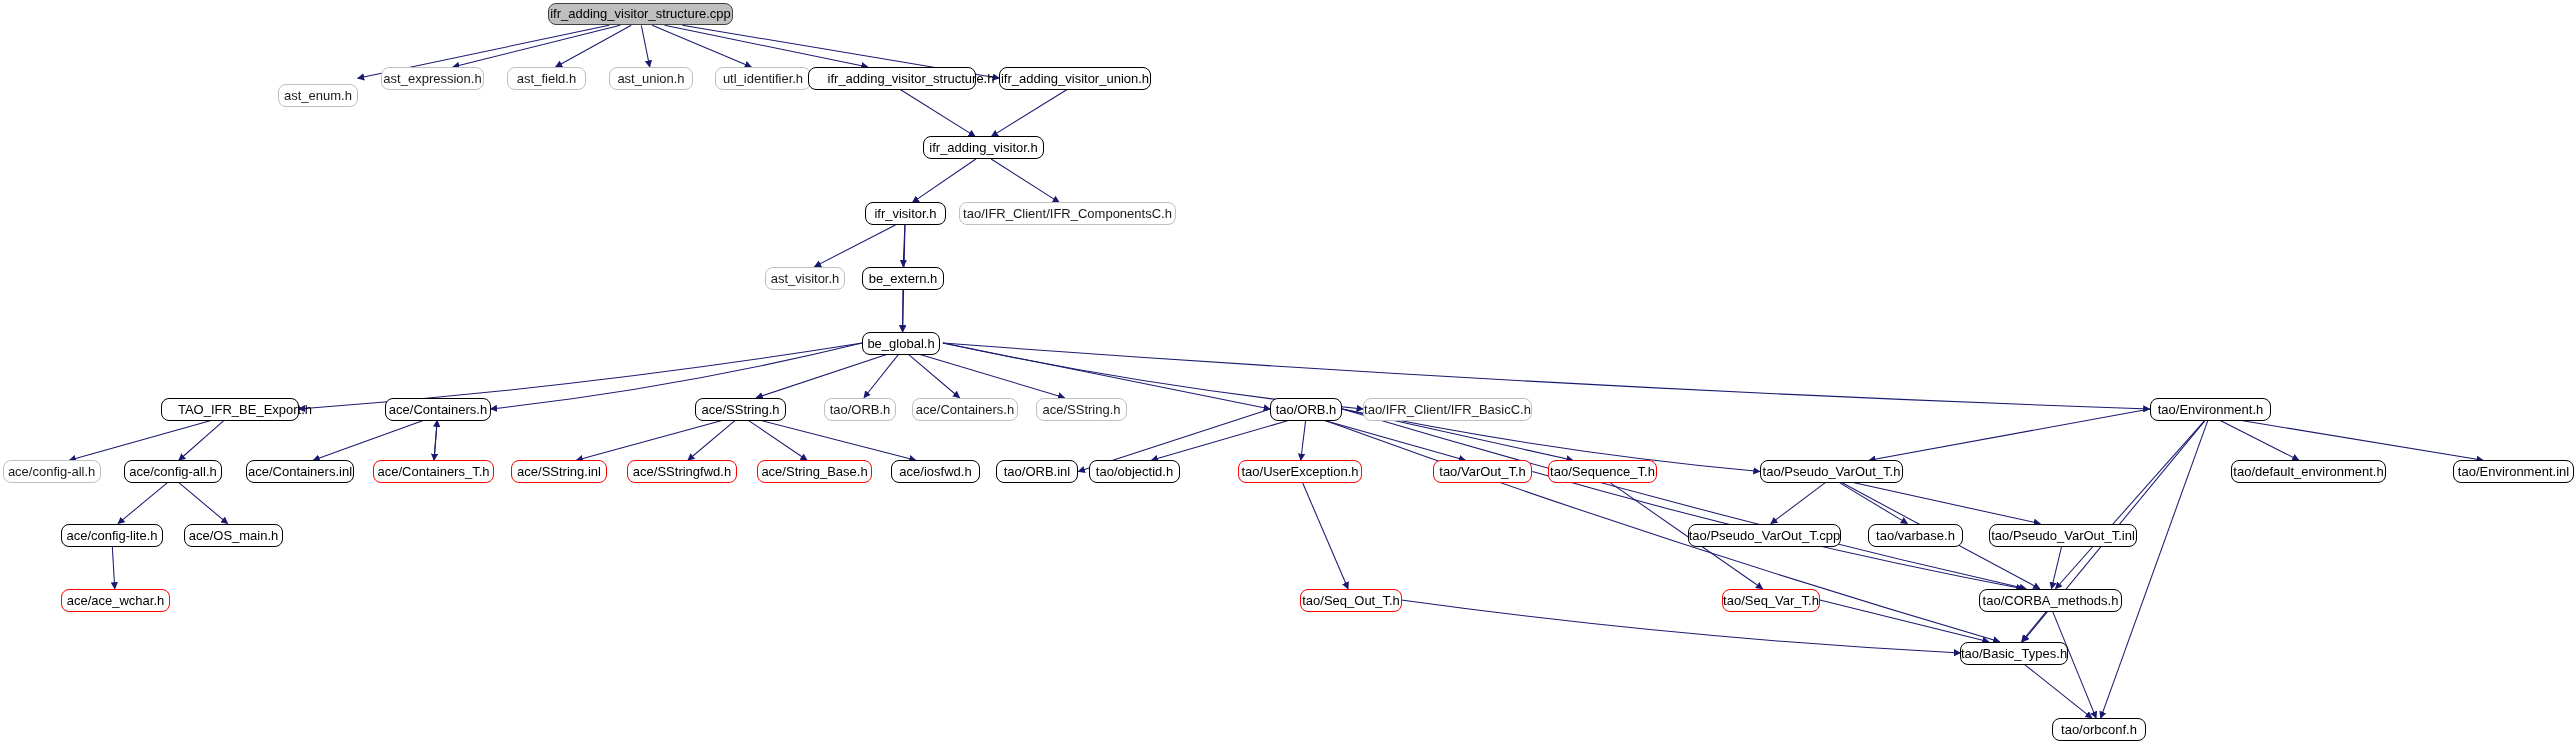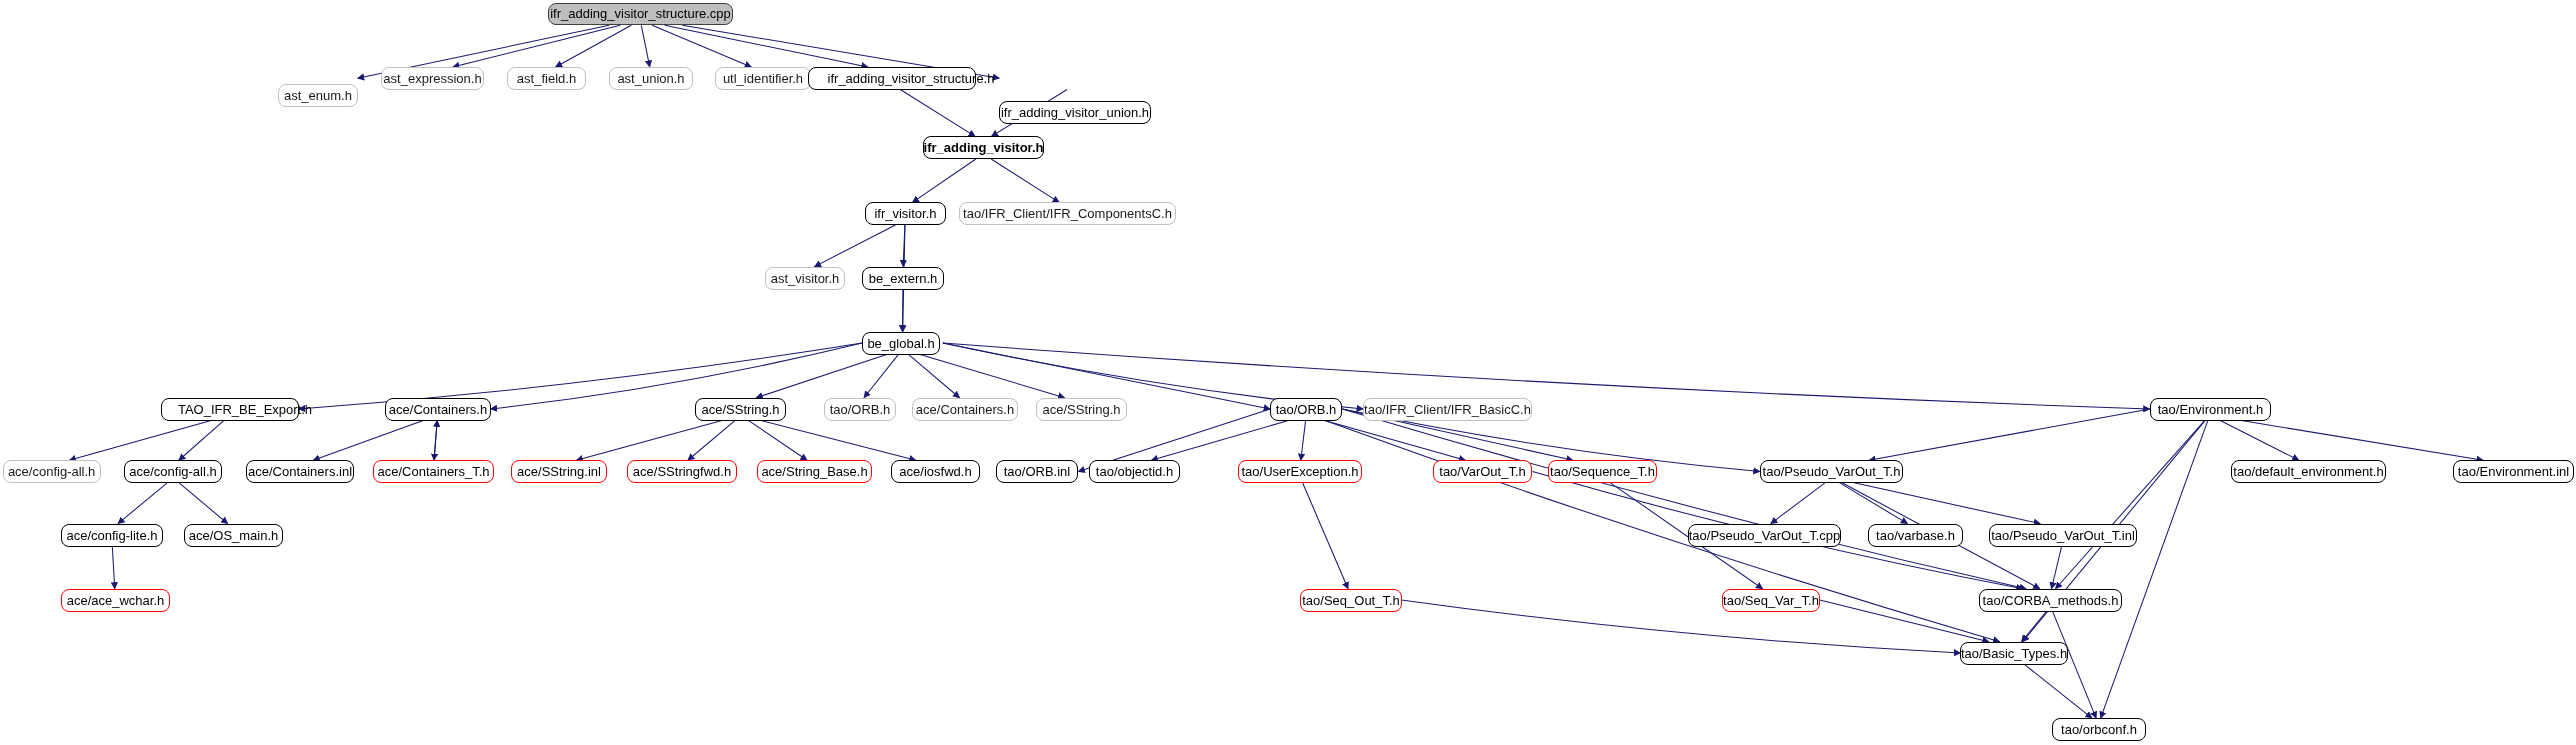--- a/index.html
+++ b/index.html
@@ -92,22 +92,22 @@
       </g>
   </svg>
   <div id="node-layer">
       <div class="node root" style="left: 548px; top: 2.6px; width: 185px;">ifr_adding_visitor_structure.cpp</div>
       <div class="node grey" style="left: 278px; top: 84px; width: 80px;">ast_enum.h</div>
       <div class="node grey" style="left: 381px; top: 67px; width: 103px;">ast_expression.h</div>
       <div class="node grey" style="left: 507px; top: 67px; width: 79px;">ast_field.h</div>
       <div class="node grey" style="left: 609px; top: 67px; width: 84px;">ast_union.h</div>
       <div class="node grey" style="left: 715px; top: 67px; width: 96px;">utl_identifier.h</div>
       <div class="node bold" style="left: 808px; top: 67px; width: 168px; padding-left: 44px;">ifr_adding_visitor_structure.h</div>
-      <div class="node bold" style="left: 999px; top: 67px; width: 152px; margin-top: 34px;">ifr_adding_visitor_union.h</div>
-      <div class="node bold" style="left: 923px; top: 136px; width: 121px; font-weight: bold;">ifr_adding_visitor.h</div>
+      <div class="node bold" style="left: 999px; top: 67px; width: 152px;">ifr_adding_visitor_union.h</div>
+      <div class="node bold" style="left: 923px; top: 136px; width: 121px;">ifr_adding_visitor.h</div>
       <div class="node bold" style="left: 865px; top: 202px; width: 81px;">ifr_visitor.h</div>
       <div class="node grey" style="left: 959px; top: 202px; width: 217px;">tao/IFR_Client/IFR_ComponentsC.h</div>
       <div class="node grey" style="left: 765px; top: 267px; width: 80px;">ast_visitor.h</div>
       <div class="node bold" style="left: 862px; top: 267px; width: 82px;">be_extern.h</div>
       <div class="node bold" style="left: 862px; top: 332px; width: 78px;">be_global.h</div>
       <div class="node bold" style="left: 161px; top: 398px; width: 138px; padding-left: 36px;">TAO_IFR_BE_Export.h</div>
       <div class="node bold" style="left: 385px; top: 398px; width: 106px;">ace/Containers.h</div>
       <div class="node bold" style="left: 695px; top: 398px; width: 91px;">ace/SString.h</div>
       <div class="node grey" style="left: 824px; top: 398px; width: 72px;">tao/ORB.h</div>
       <div class="node grey" style="left: 912px; top: 398px; width: 106px;">ace/Containers.h</div>

